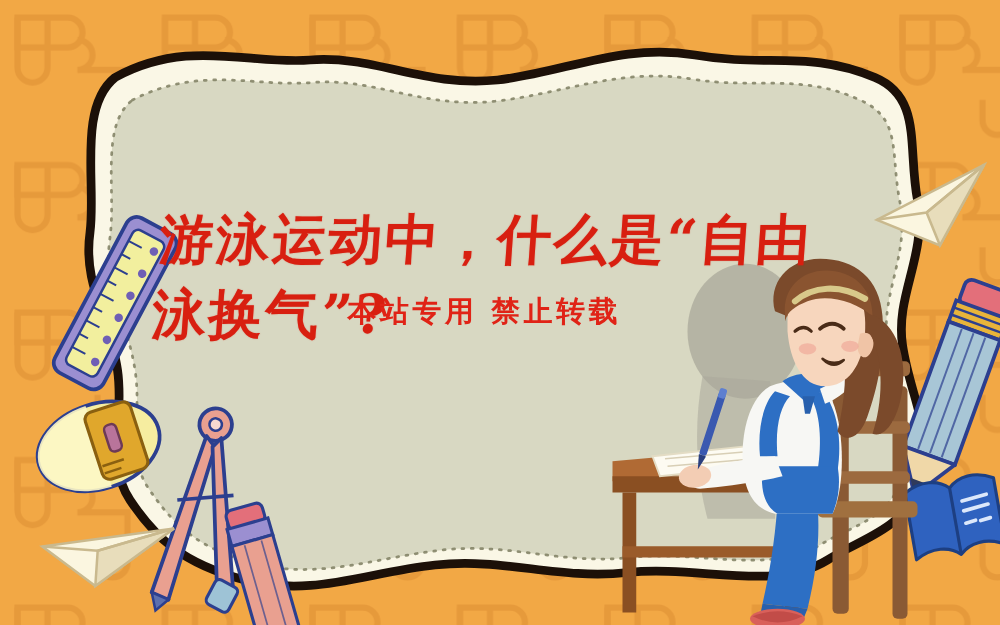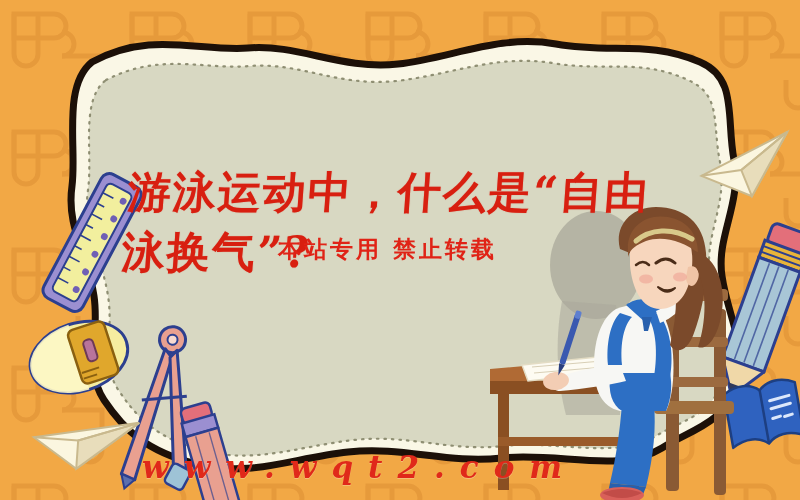--- a/index.html
+++ b/index.html
@@ -375,15 +375,14 @@
     </svg>
   </div>
 
   <div class="title-block">
     <div class="title-line l1">游泳运动中，什么是“自由</div>
     <div class="title-line l2">泳换气”?</div>
   </div>
 
   <div class="overlay-mark">本站专用 禁止转载</div>
 
-  <div class="watermark">www.wqt2.com</div>
 
 </div>
 
 </body></html>

